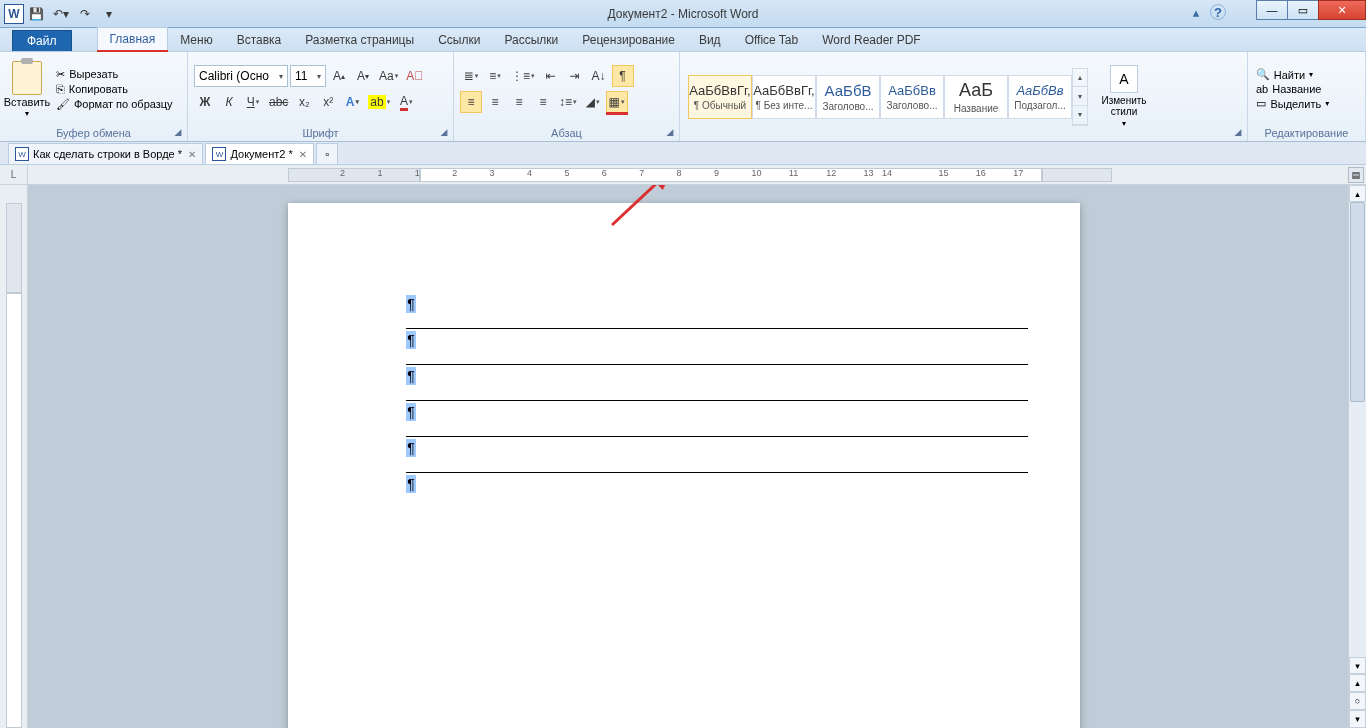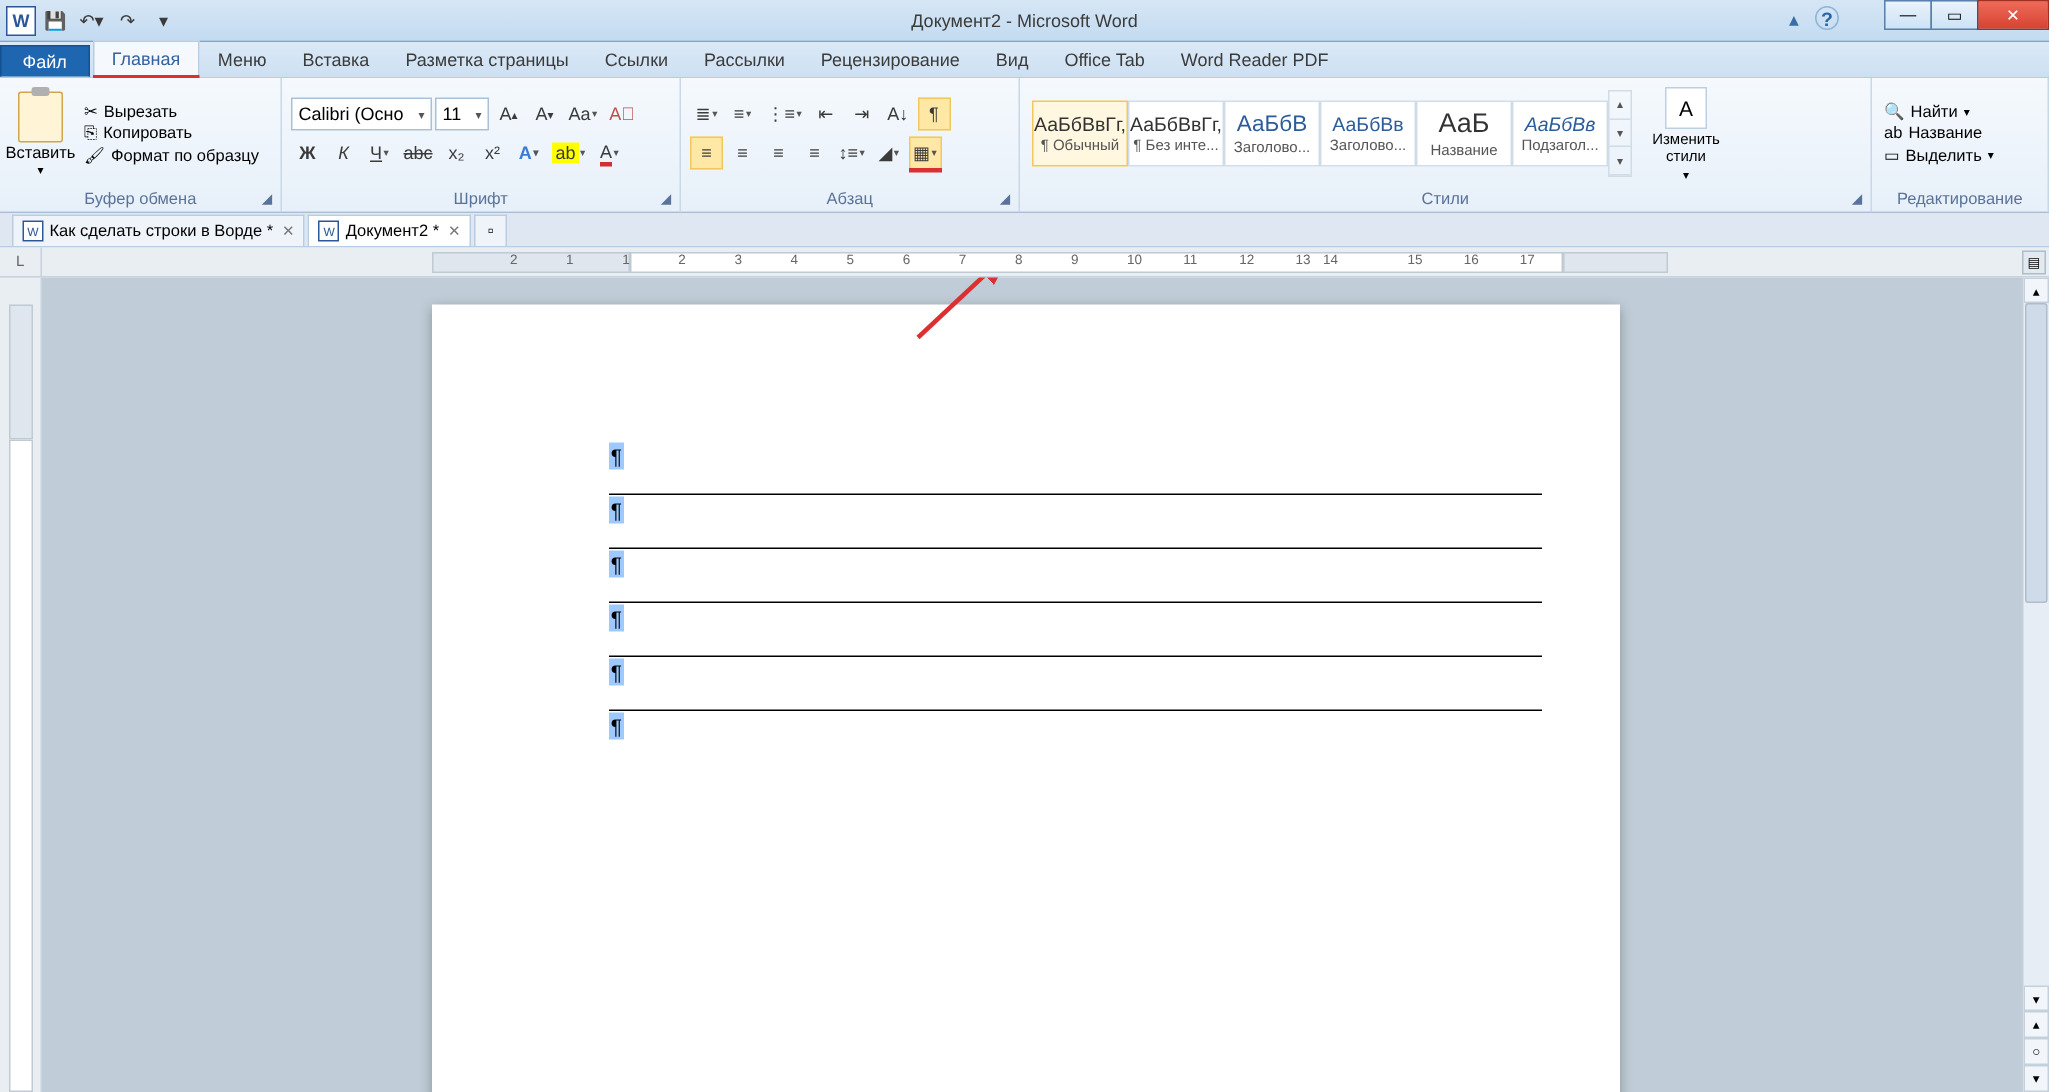--- a/index.html
+++ b/index.html
@@ -12,24 +12,24 @@
 .titlebar .qat .qat-btn { width:22px; height:22px; display:flex; align-items:center; justify-content:center; color:#3b3b3b; font-size:12px; }
 .titlebar .title { position:absolute; left:50%; transform:translateX(-50%); font-size:12px; color:#3b3b3b;}
 .wincontrols { position:absolute; right:0; top:0; display:flex; }
 .wincontrols div { width:32px; height:20px; border:1px solid #5a7fa8; background:linear-gradient(#eaf3fc,#cde2f5); display:flex; align-items:center; justify-content:center; font-size:11px; margin-left:-1px;}
 .wincontrols .close { width:48px; background:linear-gradient(#ef6a5a,#d74331); color:#fff; border-color:#a03024;}
 .wincontrols .min + .max { }
 .titlebar .helpgrp { position:absolute; right:140px; top:4px; display:flex; gap:6px; font-size:13px; color:#3b6ea5;}
 .titlebar .helpgrp span{width:16px; height:16px; display:flex;align-items:center;justify-content:center;}
 
 
-.ribbontabs { height:24px; background:linear-gradient(#dbe9f7,#cde0f2); display:flex; align-items:flex-end; padding-left:0; border-bottom:1px solid #b8cde2;}
+.ribbontabs { height:24px; background:linear-gradient(#dbe9f7,#cde0f2); display:flex; align-items:flex-end; padding-left:12px; border-bottom:1px solid #b8cde2;}
 .ribbontabs .file { background:#1e66b0; color:#fff; padding:3px 14px; font-size:12px; border:1px solid #14518f; border-bottom:none; margin-right:2px;}
 .ribbontabs .tab { padding:4px 12px 4px; font-size:12px; color:#3b3b3b; cursor:default;}
-.ribbontabs .tab.active { background:#f5f9fd; border:1px solid #b8cde2; border-bottom:1px solid #f5f9fd; color:#3462a0; position:relative;}
+.ribbontabs .tab.active { background:#f5f9fd; border:1px solid #b8cde2; border-bottom:1px solid #f5f9fd; color:#3462a0; position:relative;margin-left:23px;}
 .ribbontabs .tab.active::after{content:"";position:absolute;left:-1px;right:-1px;bottom:-2px;height:2px;background:#dc3030;}
 
 
 .ribbon { height:90px; background:linear-gradient(#f5f9fd,#e7f0f9); display:flex; border-bottom:1px solid #a8bfd6;}
 .group { border-right:1px solid #c8d8e8; display:flex; flex-direction:column; position:relative;}
 .group .grow { flex:1; display:flex; align-items:center; padding:2px 6px; gap:4px;}
 .group .glabel { text-align:center; font-size:11px; color:#5a7399; padding:1px 12px 2px; position:relative;}
 .group .launcher { position:absolute; right:3px; bottom:3px; width:12px; height:12px; font-size:9px; color:#5a7399; display:flex;align-items:center;justify-content:center;}
 
 
@@ -289,21 +289,20 @@
             <div>▾</div>
             <div>▾</div>
           </div>
       </div>
       <div class="changesty">
         <div class="ic">A</div>
         <div style="text-align:center;line-height:1.1;">Изменить стили</div>
         <div style="font-size:8px;">▾</div>
       </div>
     </div>
-    <div class="glabel">Стили</div>
     <div class="launcher">◢</div>
   </div>
 
   <div class="group" style="width:118px;">
     <div class="grow" style="padding:2px;">
       <div class="edit">
         <div>
             <span>🔍</span>
             <span>Найти</span>
             <span style="font-size:8px;">▾</span>

